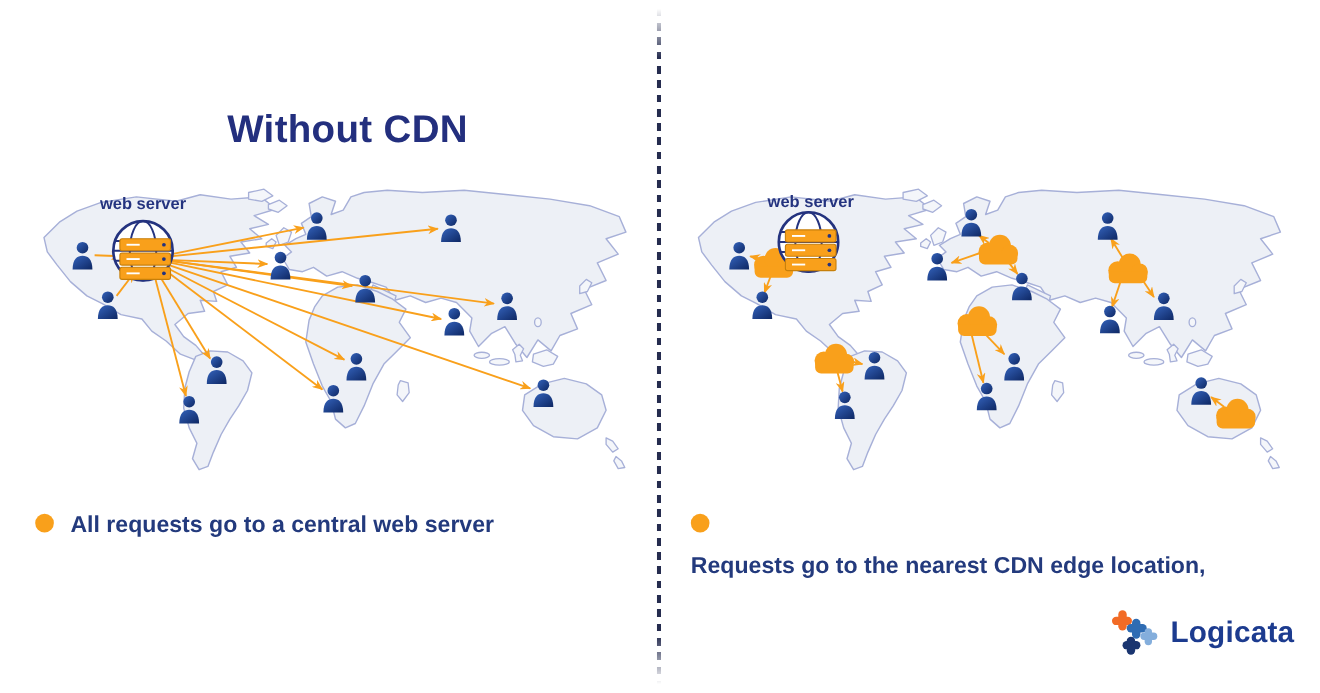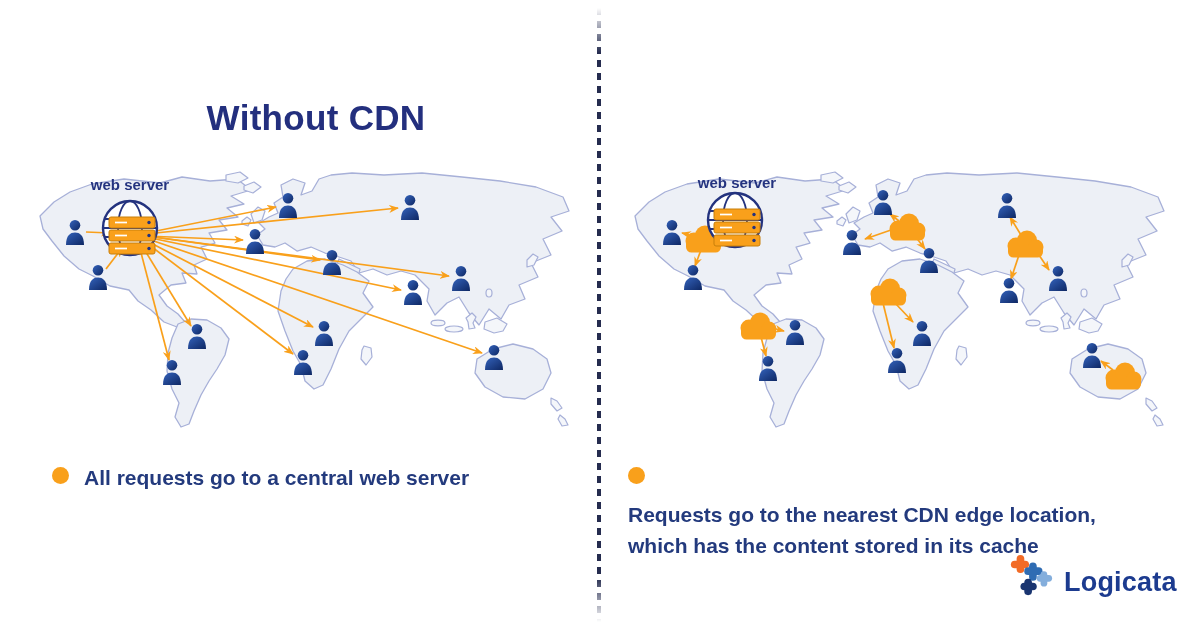--- a/index.html
+++ b/index.html
@@ -15,32 +15,32 @@
     font-size:35px;font-weight:bold;letter-spacing:.3px;color:#232F7E;
   }
   .map-svg{position:absolute;top:172px;width:540px;height:260px;overflow:visible;}
   .panel.left  .map-svg{left:30px;}
   .panel.right .map-svg{left:25px;}
   .land{fill:#EDF0F6;stroke:#A7B0D8;stroke-width:1.3;stroke-linejoin:round;}
   .islet{fill:#F4F6FA;stroke:#A7B0D8;stroke-width:1.2;stroke-linejoin:round;}
   .arrow{stroke:#F9A01B;stroke-width:1.7;fill:none;}
   .server-label{font-family:"Liberation Sans",sans-serif;font-size:15px;font-weight:bold;fill:#24337F;}
   .bullet-row{position:absolute;top:462px;display:flex;align-items:flex-start;gap:15px;}
-  .panel.left  .bullet-row{left:52px;width:530px;}
+  .panel.left  .bullet-row{left:32px;width:530px;}
   .panel.right .bullet-row{left:28px;width:555px;flex-direction:column;}
   .bullet-dot{flex:0 0 auto;width:17px;height:17px;border-radius:50%;background:#F9A01B;margin-top:5px;}
   .bullet-text{margin:0;font-size:21px;line-height:31px;font-weight:bold;color:#233A7D;}
   .bullet-text span{display:block;}
   .divider{
     position:absolute;left:597px;top:8px;width:4px;height:614px;
     background:repeating-linear-gradient(to bottom,#252C4F 0 7px,transparent 7px 13px);
     -webkit-mask-image:linear-gradient(to bottom,transparent,#000 45px,#000 calc(100% - 45px),transparent);
     mask-image:linear-gradient(to bottom,transparent,#000 45px,#000 calc(100% - 45px),transparent);
   }
-  .logo{position:absolute;left:1008px;top:552px;display:flex;align-items:flex-end;gap:10px;}
+  .logo{position:absolute;left:1008px;top:552px;display:flex;align-items:center;gap:10px;}
   .logo-text{font-size:27px;font-weight:bold;color:#1C3B8F;letter-spacing:.2px;}
   .defs-svg{position:absolute;width:0;height:0;overflow:hidden;}
 </style>
 </head>
 <body>
 
 <svg class="defs-svg" aria-hidden="true">
   <defs>
     <linearGradient id="pg" x1="0" y1="0" x2="1" y2="1">
       <stop offset="0" stop-color="#3463BC"></stop>
@@ -212,21 +212,20 @@
         </g>
       <g>
           <use transform="translate(110,48)" href="#server" xlink:href="#server"></use>
         </g>
       <text class="server-label" text-anchor="middle" x="112" y="16">web server</text>
     </svg>
     <div class="bullet-row">
       <span class="bullet-dot"></span>
       <p class="bullet-text">
         <span>Requests go to the nearest CDN edge location,</span>
-        <span>which has the content stored in its cache</span>
       </p>
     </div>
   </section>
 
   <div class="logo">
     <svg width="46" height="46" viewBox="0 0 48 48">
       <g fill="#F26B26">
         <rect x="9" y="3" width="8" height="19" rx="4"></rect>
         <rect x="3" y="9" width="19" height="8" rx="4"></rect>
       </g>

